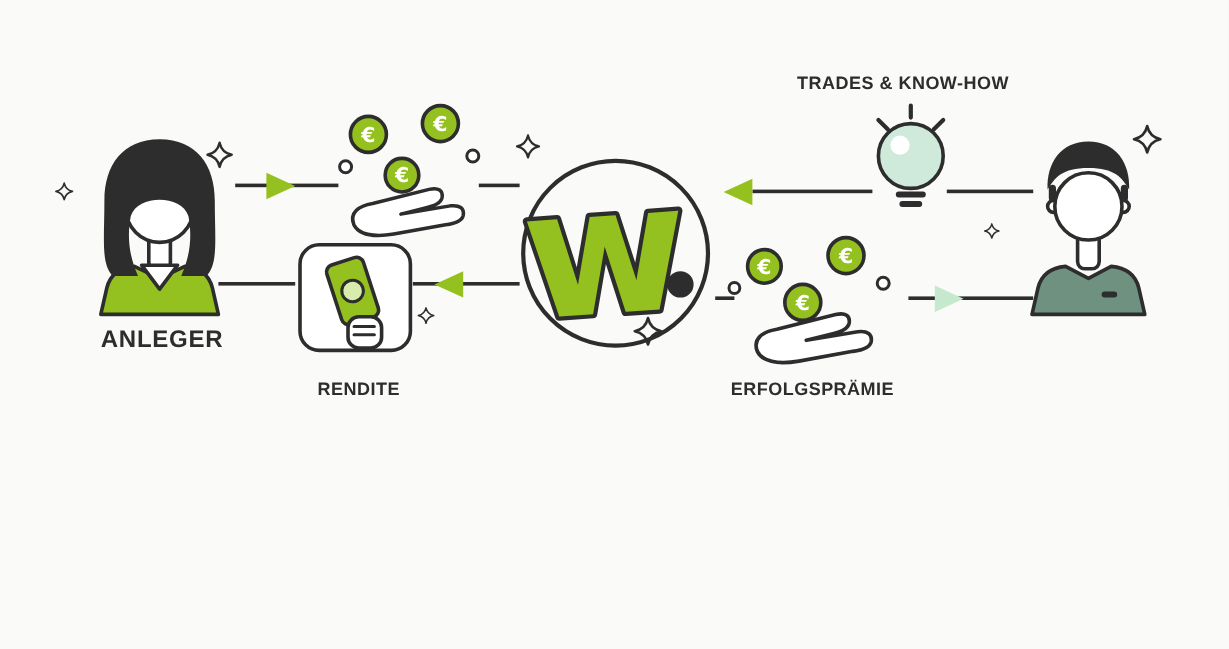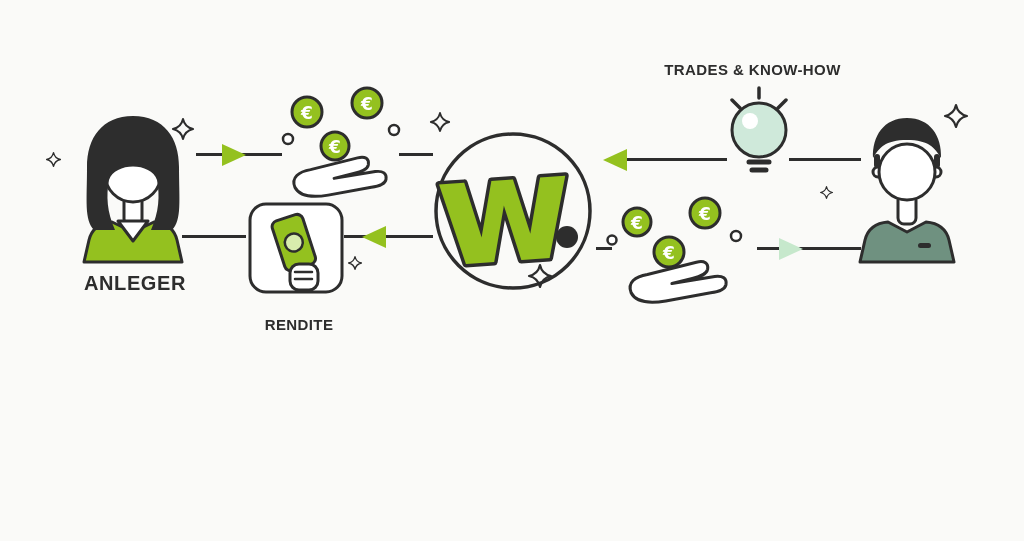--- a/index.html
+++ b/index.html
@@ -121,20 +121,21 @@
   </svg>
 
   <div class="flow-label" style="left:650px; top:61px; width:205px;">TRADES &amp; KNOW-HOW</div>
   <svg style="left:714px; top:84px;" width="90" height="102" viewBox="0 0 90 102">
     <path class="ray" d="M18 16 L26 24 M45 4 L45 14 M72 16 L64 24"></path>
     <circle class="bulb-face" cx="45" cy="46" r="27"></circle>
     <circle class="bulb-highlight" cx="36" cy="37" r="8"></circle>
     <path class="bulb-base" d="M35 78 L55 78 M38 86 L52 86"></path>
   </svg>
 
+  <div class="flow-label" style="left:596px; top:316px; width:162px;">ERFOLGSPRÄMIE</div>
   <svg style="left:603px; top:196px;" width="152" height="108" viewBox="0 0 152 108">
     <g>
       <circle class="coin-face" cx="34" cy="26" r="14"></circle>
       <text class="coin-euro" x="34" y="27">€</text>
     </g>
     <g>
       <circle class="coin-face" cx="102" cy="17" r="15"></circle>
       <text class="coin-euro" x="102" y="18">€</text>
     </g>
     <g>

